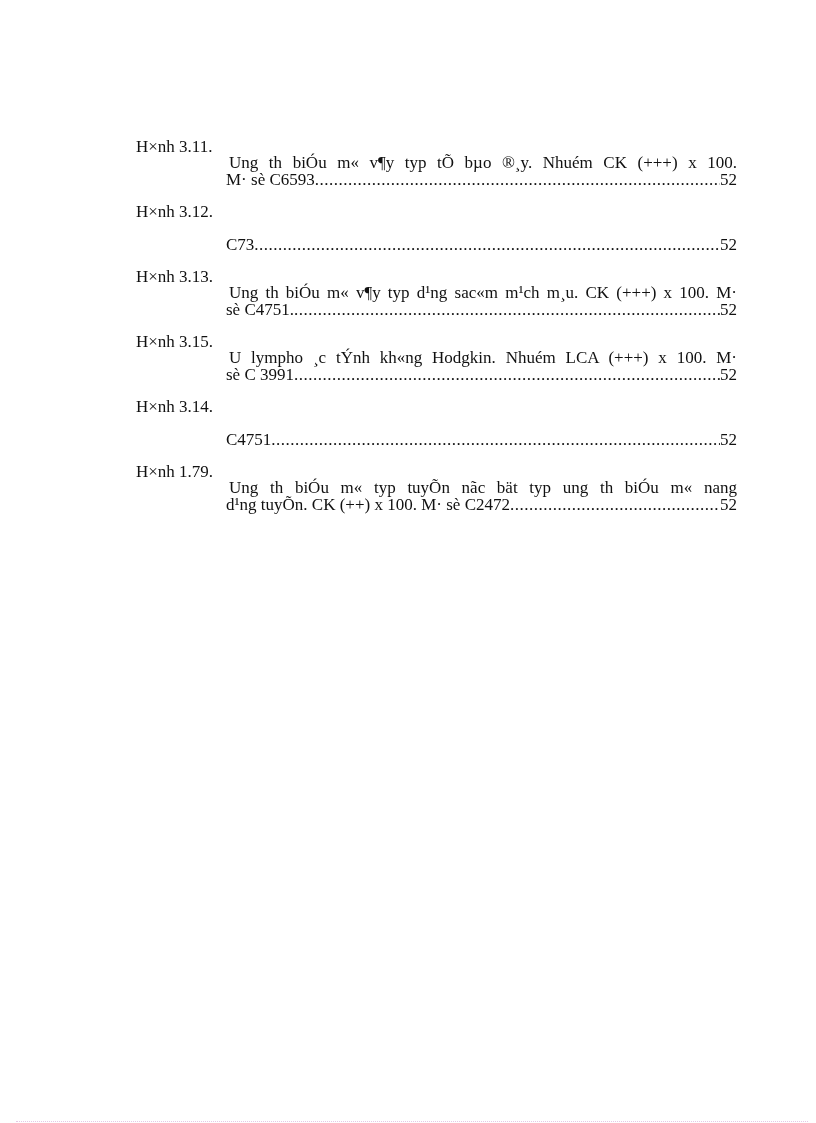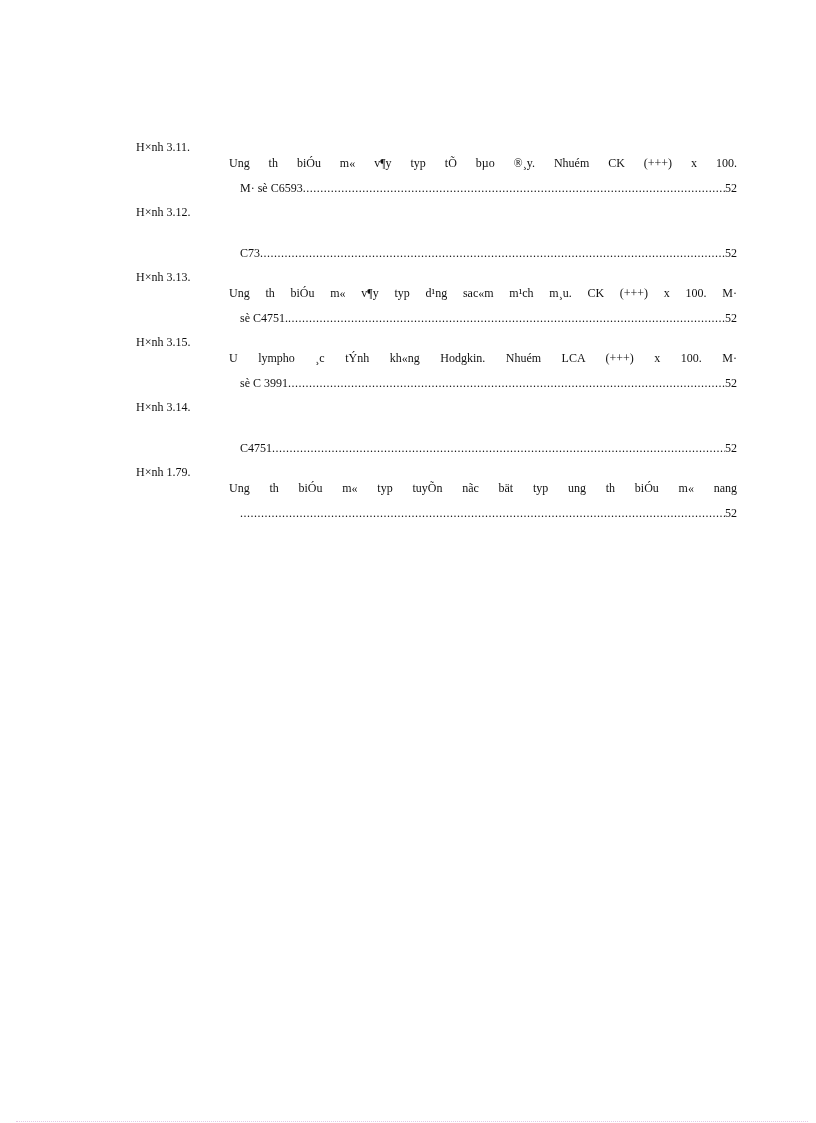--- a/index.html
+++ b/index.html
@@ -22,47 +22,46 @@
     }
     .toc {
       position: absolute;
       left: 136px;
       top: 131px;
       width: 601px;
     }
     .entry {
       position: relative;
       height: 65px;
-      font-size: 12px;
+      font-size: 17px;
       line-height: 32.5px;
     }
     .entry .label {
       position: absolute;
       left: 0;
       top: 0;
       white-space: nowrap;
     }
     .entry .line1 {
       position: absolute;
       left: 93px;
       top: 16px;
       right: 0;
       white-space: nowrap;
       overflow: hidden;
       text-align: justify;
       text-align-last: justify;
     }
     .entry .line2 {
       position: absolute;
-      left: 104px;
+      left: 90px;
       top: 32.5px;
       right: 0;
       display: flex;
       white-space: nowrap;
-      margin-top: 8px;
     }
     .line2 .text { flex: 0 0 auto; }
     .line2 .leader {
       flex: 1 1 auto;
       overflow: hidden;
       white-space: nowrap;
       letter-spacing: 0.5px;
     }
     .line2 .leader::after {
       content: "........................................................................................................................................................................................................................";
@@ -127,20 +126,21 @@
         <span class="text">C4751</span>
         <span class="leader"></span>
         <span class="pagenum">52</span>
       </div>
     </div>
 
     <div class="entry">
       <span class="label">H×nh 1.79.</span>
       <span class="line1">Ung th  biÓu m« typ tuyÕn nãc  bät typ ung th  biÓu m« nang</span>
       <div class="line2">
+        <span class="text">d¹ng tuyÕn. CK (++) x 100. M· sè C2472</span>
         <span class="leader"></span>
         <span class="pagenum">52</span>
       </div>
     </div>
 
   </div>
   <div class="footer-rule"></div>
 </div>
 
 </body></html>

